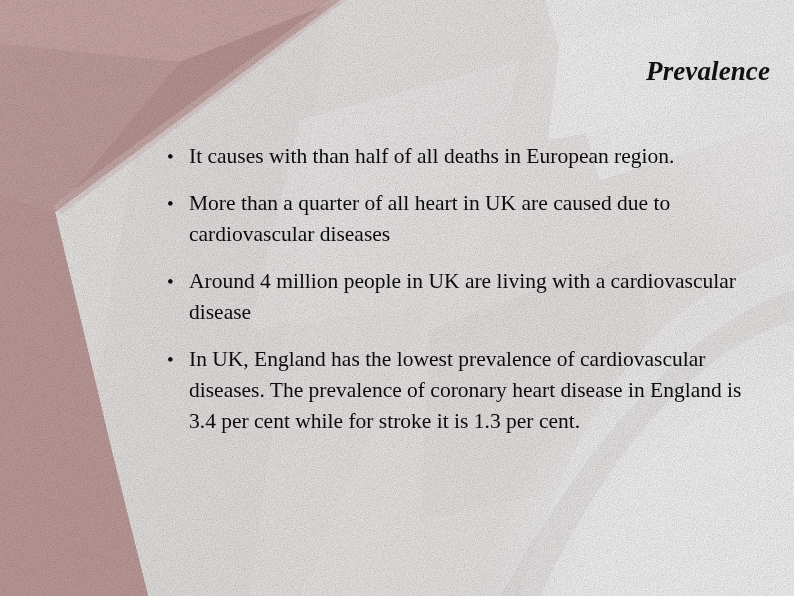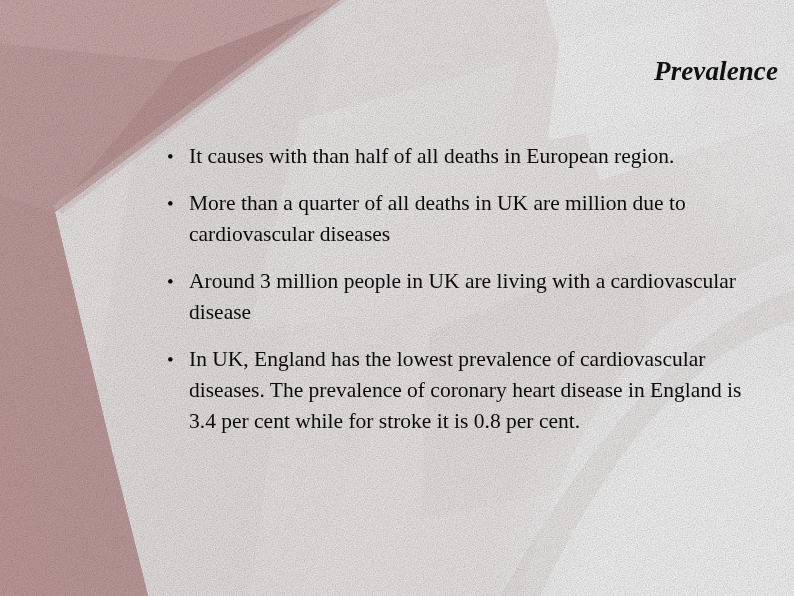--- a/index.html
+++ b/index.html
@@ -38,21 +38,21 @@
   }
 
   
   #content {
     position: absolute;
     inset: 0;
   }
 
   #slide-title {
     position: absolute;
-    left: 8px;
+    left: 0;
     top: 55px;
     width: 770px;
     text-align: right;
     font-size: 27px;
     font-weight: bold;
     font-style: italic;
     color: #111111;
     letter-spacing: 0.1px;
     line-height: 1.2;
   }
@@ -191,28 +191,28 @@
 
     <ul id="bullet-list">
 
       <li class="bullet-item">
         <span class="bullet-marker">•</span>
         <span class="bullet-text">It causes with than half of all deaths in European region.</span>
       </li>
 
       <li class="bullet-item">
         <span class="bullet-marker">•</span>
-        <span class="bullet-text">More than a quarter of all deaths in UK are million due to cardiovascular diseases</span>
-      </li>
-
-      <li class="bullet-item">
-        <span class="bullet-marker">•</span>
-        <span class="bullet-text">Around 3 million people in UK are living with a cardiovascular disease</span>
-      </li>
-
-      <li class="bullet-item">
-        <span class="bullet-marker">•</span>
-        <span class="bullet-text">In UK, England has the lowest prevalence of cardiovascular diseases. The prevalence of coronary heart disease in England is 3.4 per cent while for stroke it is 0.8 per cent.</span>
+        <span class="bullet-text">More than a quarter of all heart in UK are caused due to cardiovascular diseases</span>
+      </li>
+
+      <li class="bullet-item">
+        <span class="bullet-marker">•</span>
+        <span class="bullet-text">Around 4 million people in UK are living with a cardiovascular disease</span>
+      </li>
+
+      <li class="bullet-item">
+        <span class="bullet-marker">•</span>
+        <span class="bullet-text">In UK, England has the lowest prevalence of cardiovascular diseases. The prevalence of coronary heart disease in England is 3.4 per cent while for stroke it is 1.3 per cent.</span>
       </li>
 
     </ul>
   </div>
 </div>
 
 </body></html>

